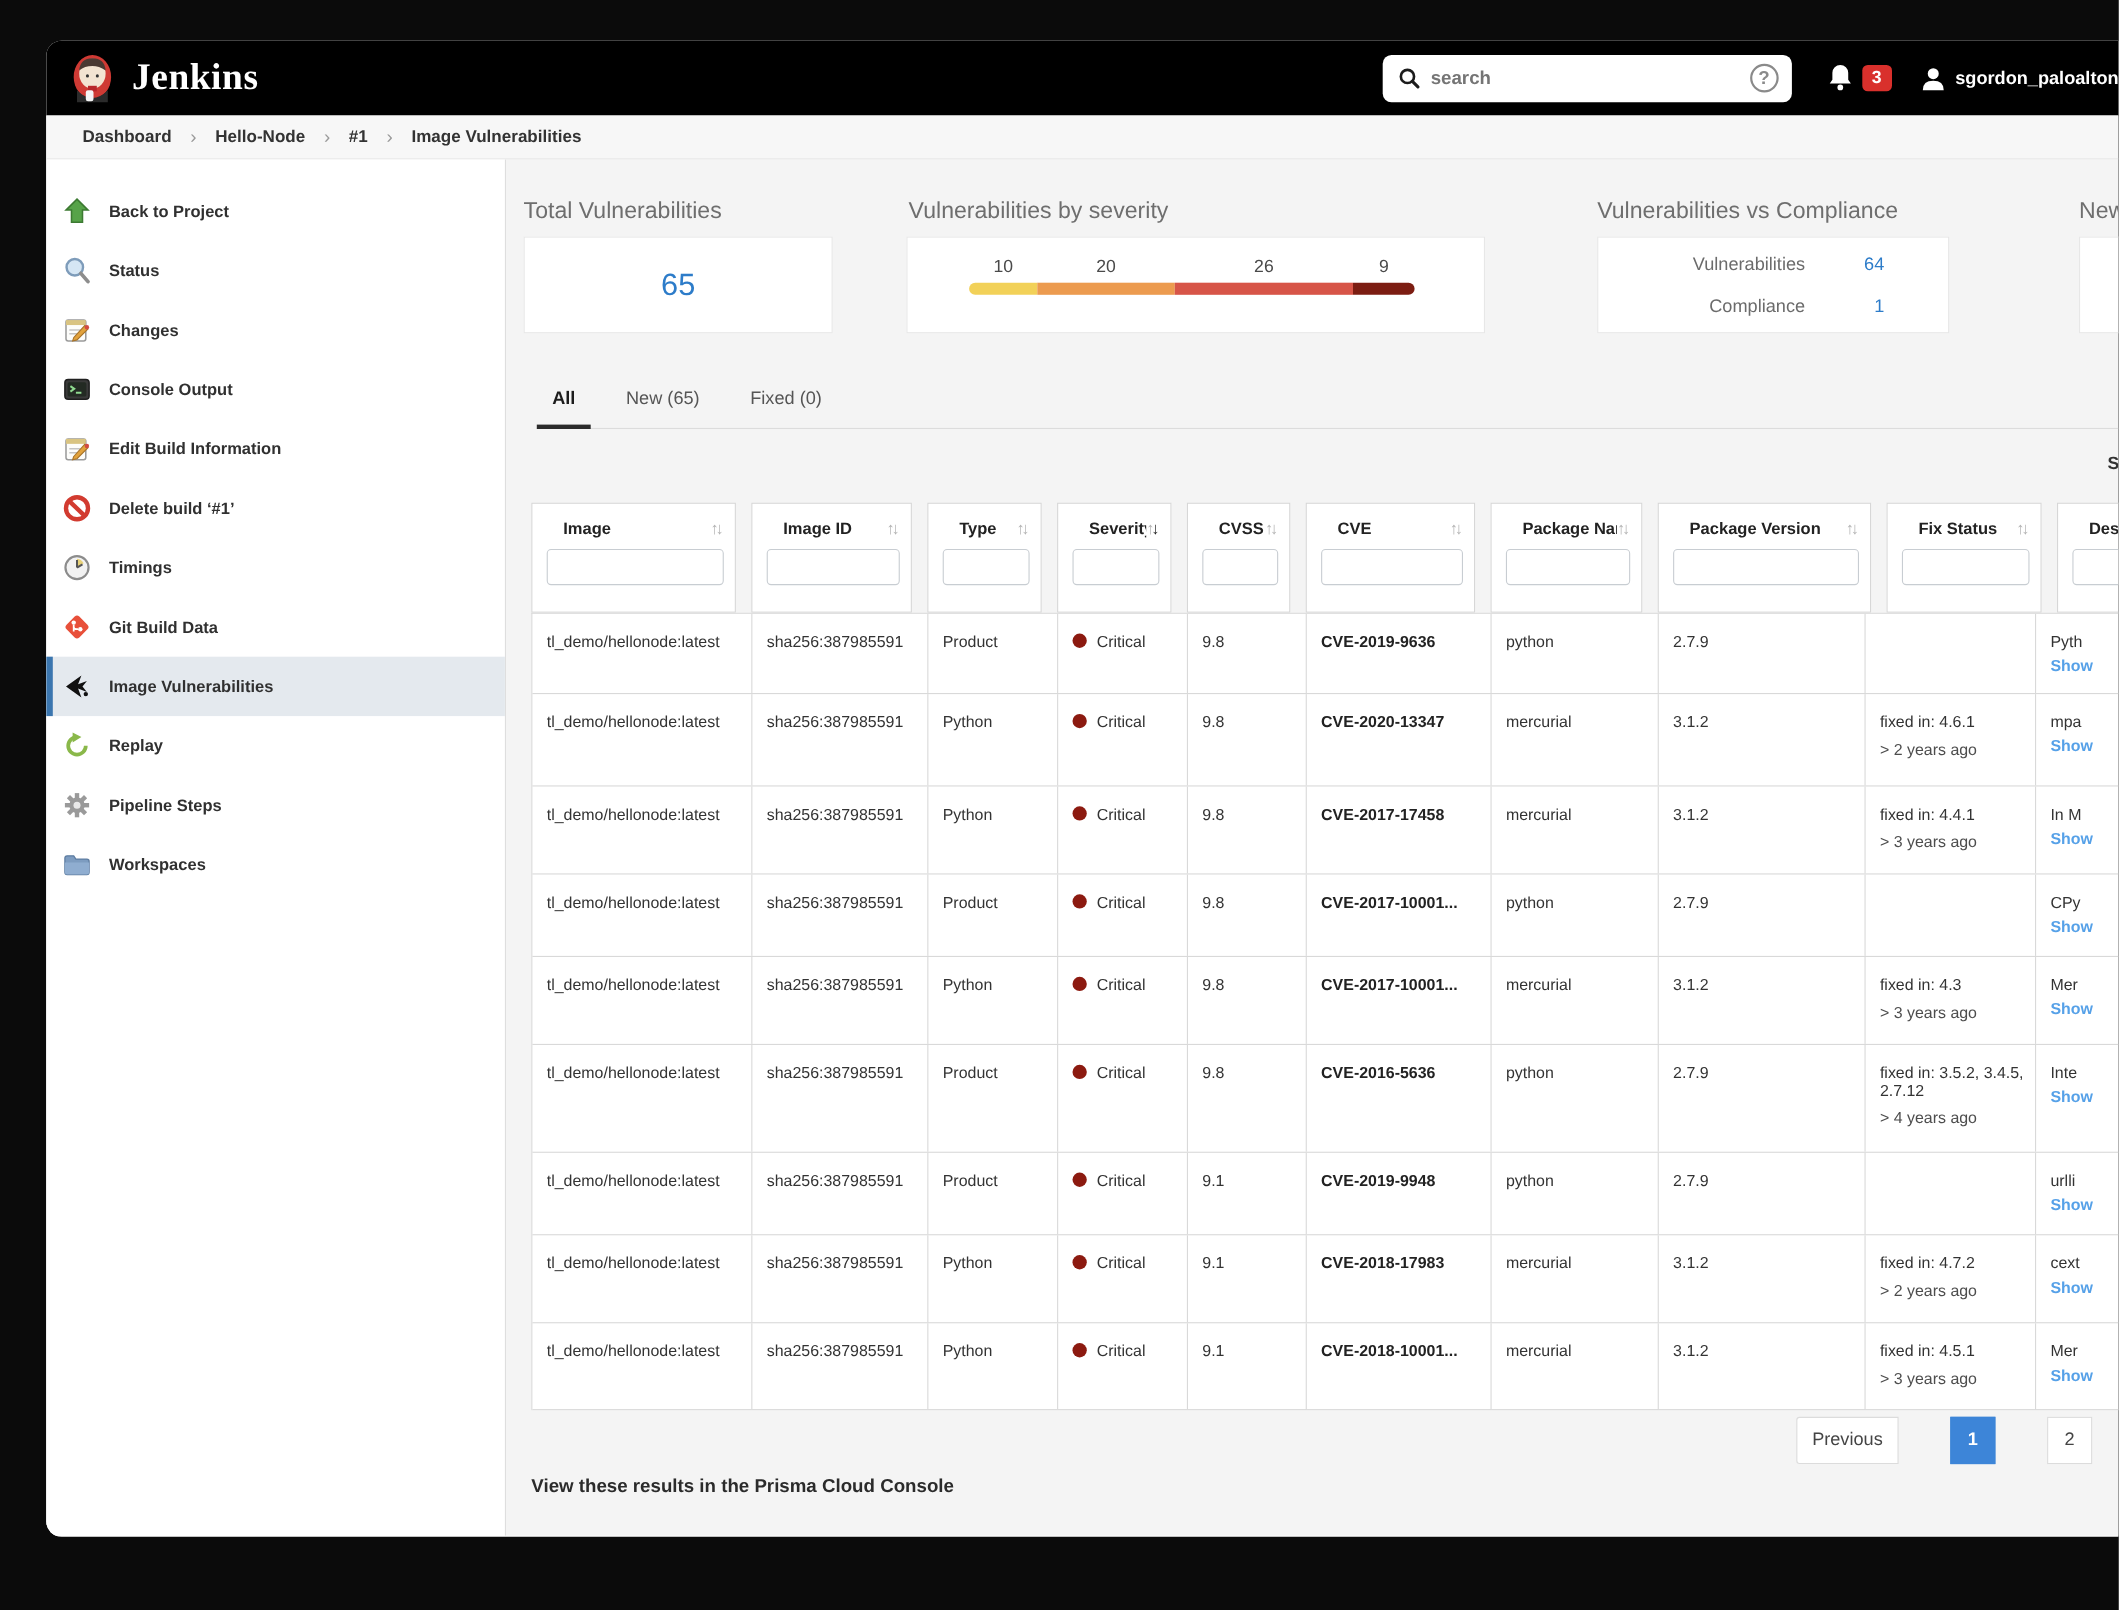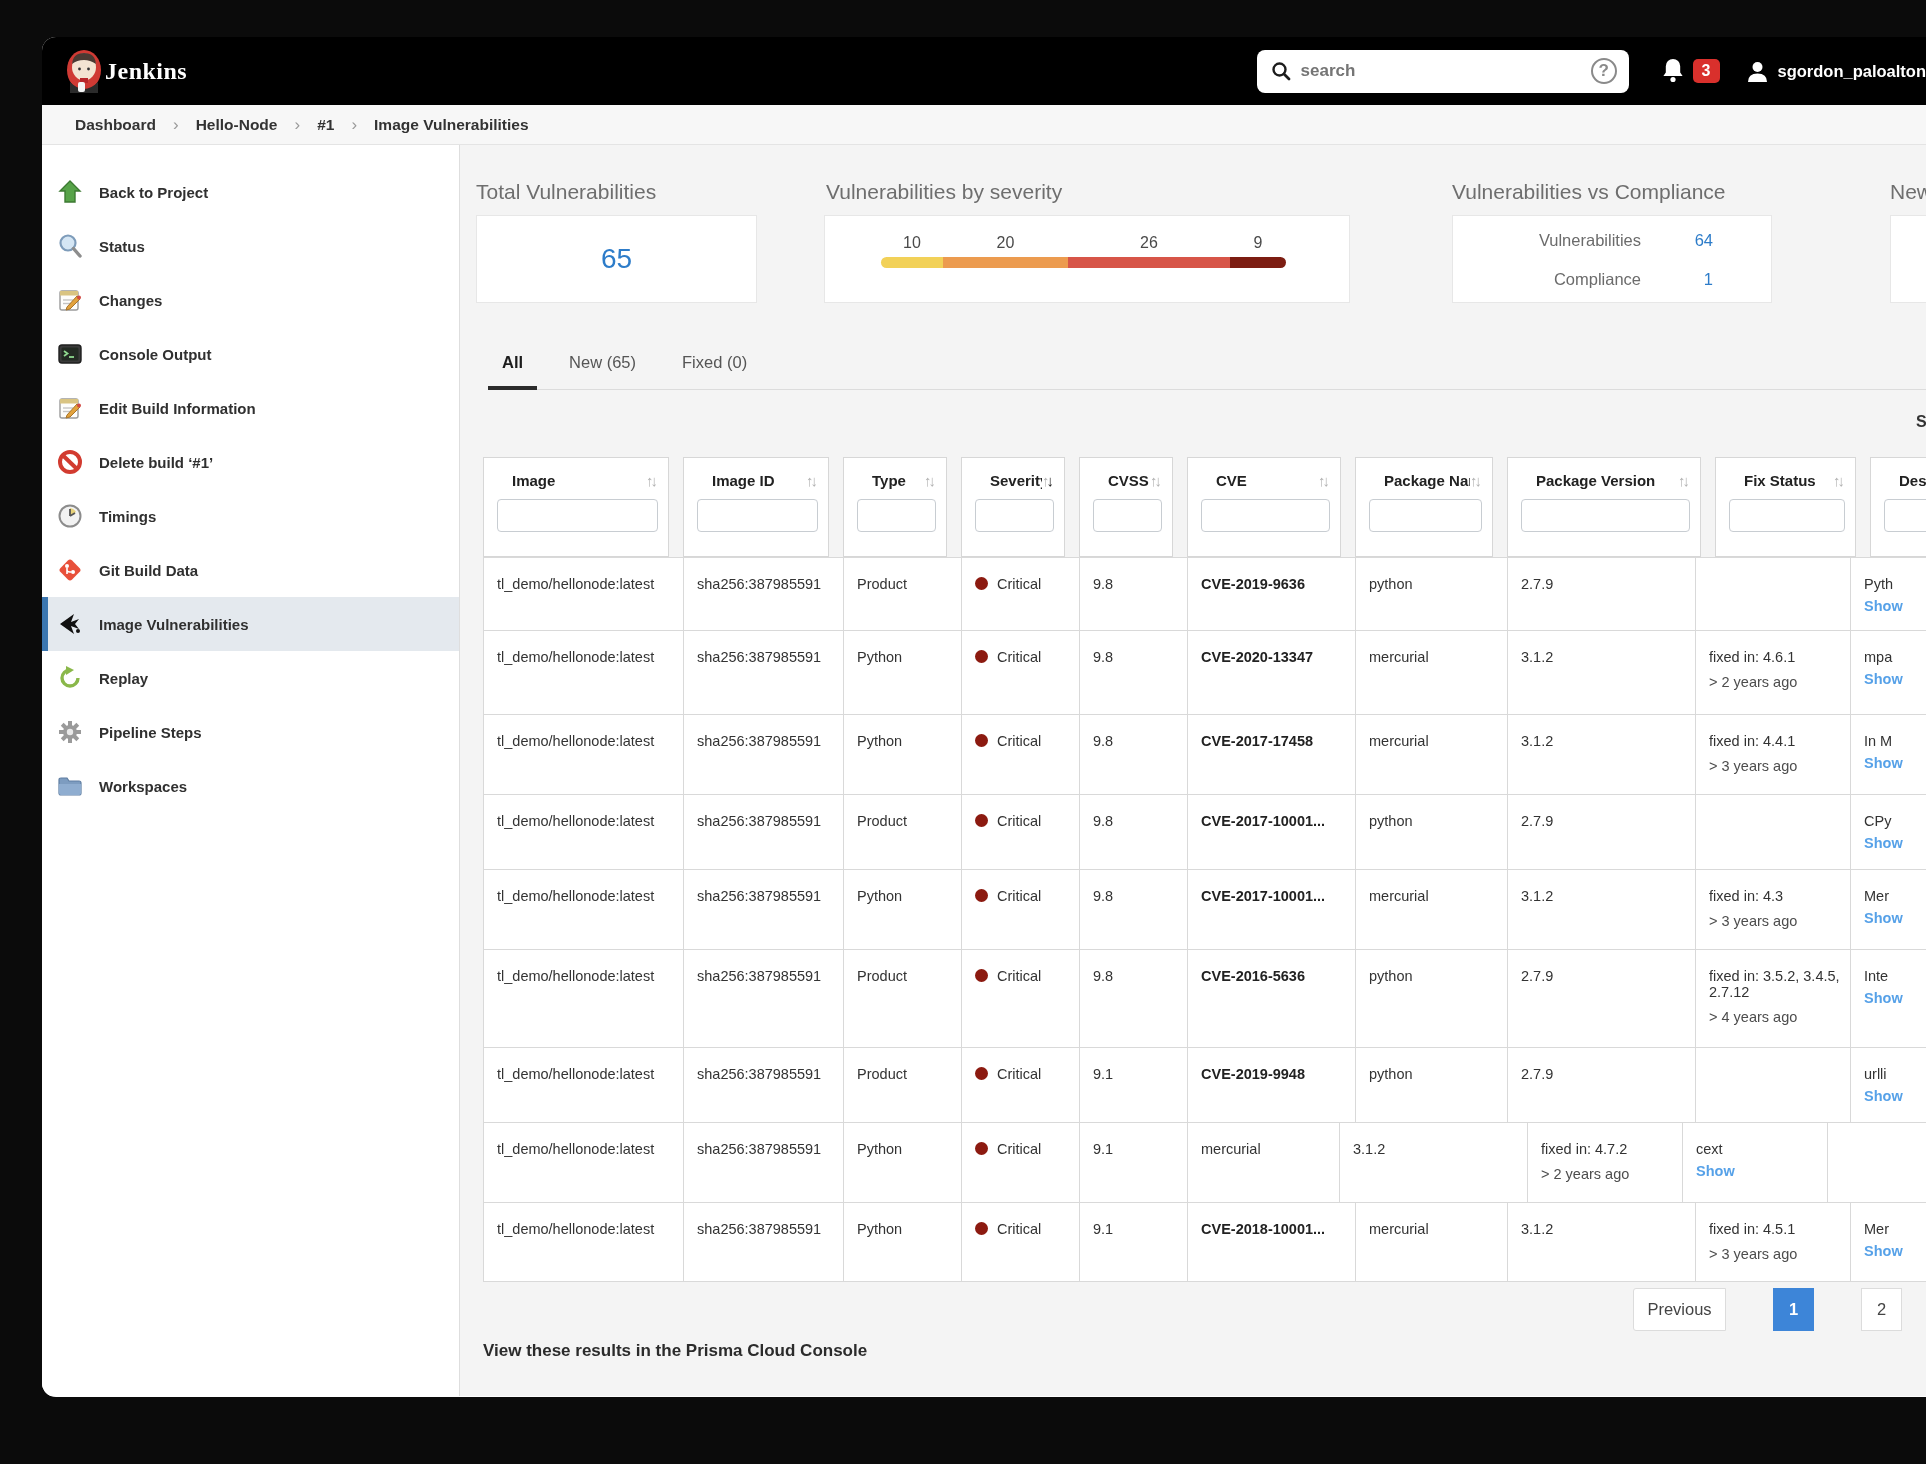--- a/index.html
+++ b/index.html
@@ -5,21 +5,21 @@
   * { margin:0; padding:0; box-sizing:border-box; }
   html,body { width:1926px; height:1464px; overflow:hidden; }
   body { background:#0b0b0b; font-family:"Liberation Sans", sans-serif; }
   .stage { position:relative; width:1926px; height:1464px; background:#0b0b0b; }
   .window { position:absolute; left:42px; top:37px; width:1884px; height:1360px;
             border-radius:14px 0 0 14px; overflow:hidden; background:#fff; }
 
   
   .topbar { height:68px; background:#000; display:flex; align-items:center; padding:0 0 0 22px; }
   .logo { width:40px; height:46px; flex:0 0 auto; }
-  .brand { font-family:"Liberation Serif", serif; font-weight:bold; color:#fff; font-size:24px; margin-left:1px; letter-spacing:.5px; }
+  .brand { font-family:"Liberation Serif", serif; font-weight:bold; color:#fff; font-size:34px; margin-left:16px; letter-spacing:.5px; }
   .tb-spacer { flex:1; }
   .searchbox { width:372px; height:43px; background:#fff; border-radius:8px; display:flex; align-items:center; padding:0 12px 0 14px; }
   .searchbox input { border:none; outline:none; flex:1; font-size:17px; color:#333; margin-left:10px; font-family:"Liberation Sans",sans-serif;font-weight:bold; }
   .searchbox input::placeholder { color:#757575; }
   .helpcircle { width:26px; height:26px; border:2px solid #8a8a8a; border-radius:50%; color:#8a8a8a;
                 font-size:17px; font-weight:bold; display:flex; align-items:center; justify-content:center; }
   .bellwrap { display:flex; align-items:center; margin-left:32px; }
   .badge { background:#d9302c; color:#fff; font-size:16px; font-weight:bold; border-radius:5px;
            padding:3px 9px; margin-left:8px; }
   .userwrap { display:flex; align-items:center; margin-left:26px; white-space:nowrap; overflow:hidden; }
@@ -519,20 +519,21 @@
                   <div class="showlink">Show</div>
                 </div>
           </div>
 
           <div class="tr" style="height:80px">
             <div class="td nowrap" style="width:200px">tl_demo/hellonode:latest</div>
             <div class="td nowrap" style="width:160px">sha256:387985591</div>
             <div class="td" style="width:118px">Python</div>
             <div class="td" style="width:118px"><span class="dot"></span><span>Critical</span></div>
             <div class="td" style="width:108px">9.1</div>
+            <div class="td cve nowrap" style="width:168px">CVE-2018-17983</div>
             <div class="td" style="width:152px">mercurial</div>
             <div class="td" style="width:188px">3.1.2</div>
             <div class="td" style="width:155px">
                   <div>fixed in: 4.7.2</div>
                   <div class="fix2">&gt; 2 years ago</div>
                 </div>
             <div class="td" style="width:145px">
                   <div class="nowrap">cext</div>
                   <div class="showlink">Show</div>
                 </div>

